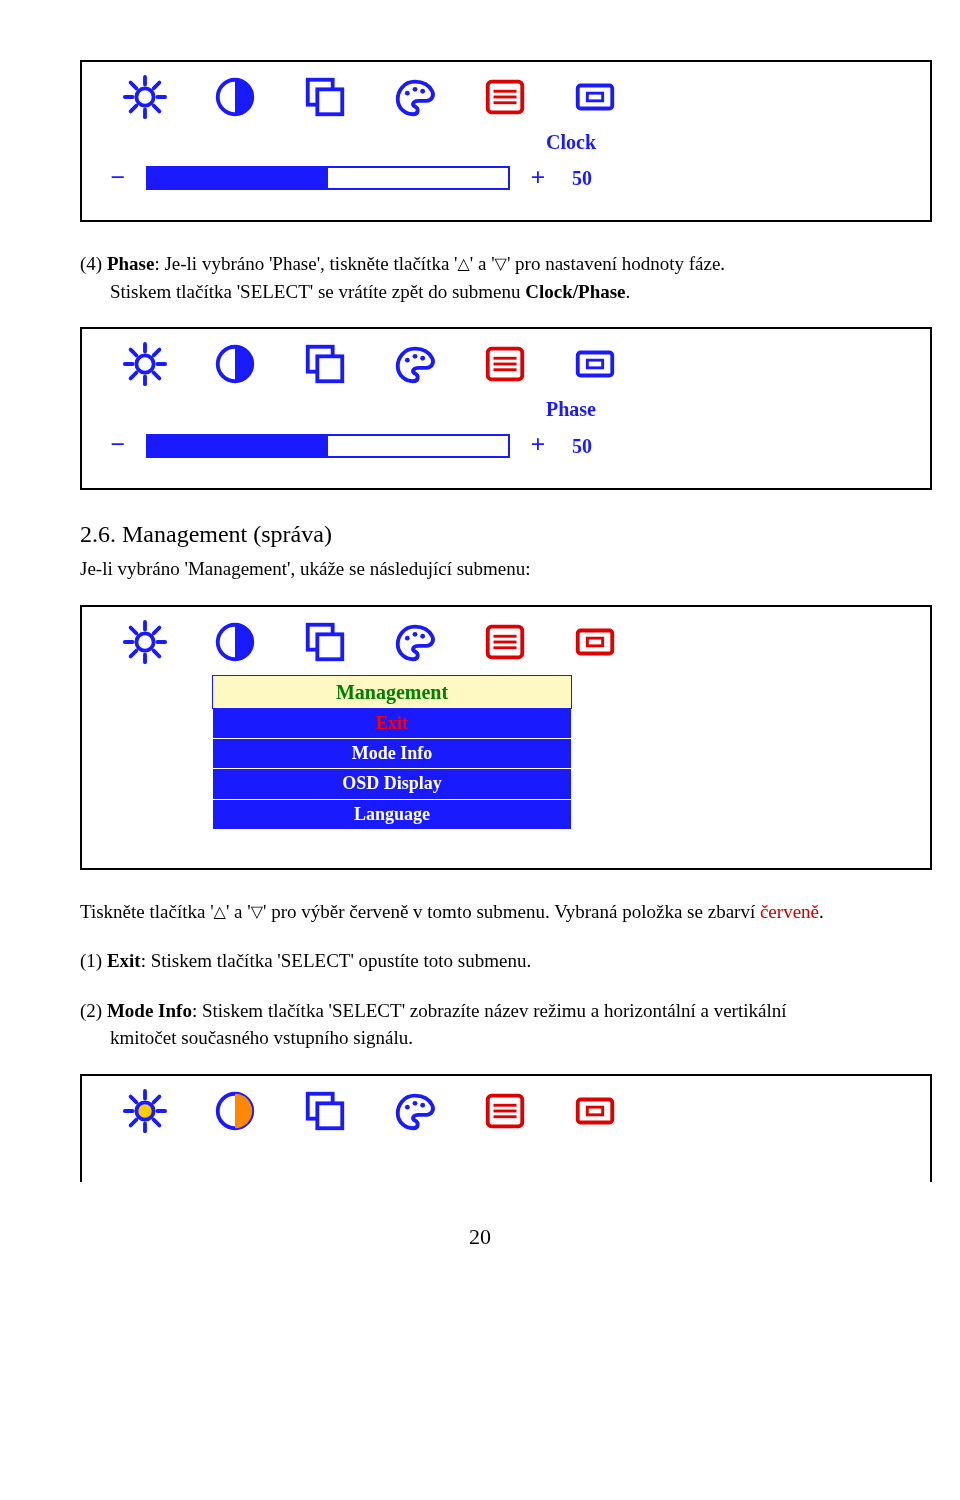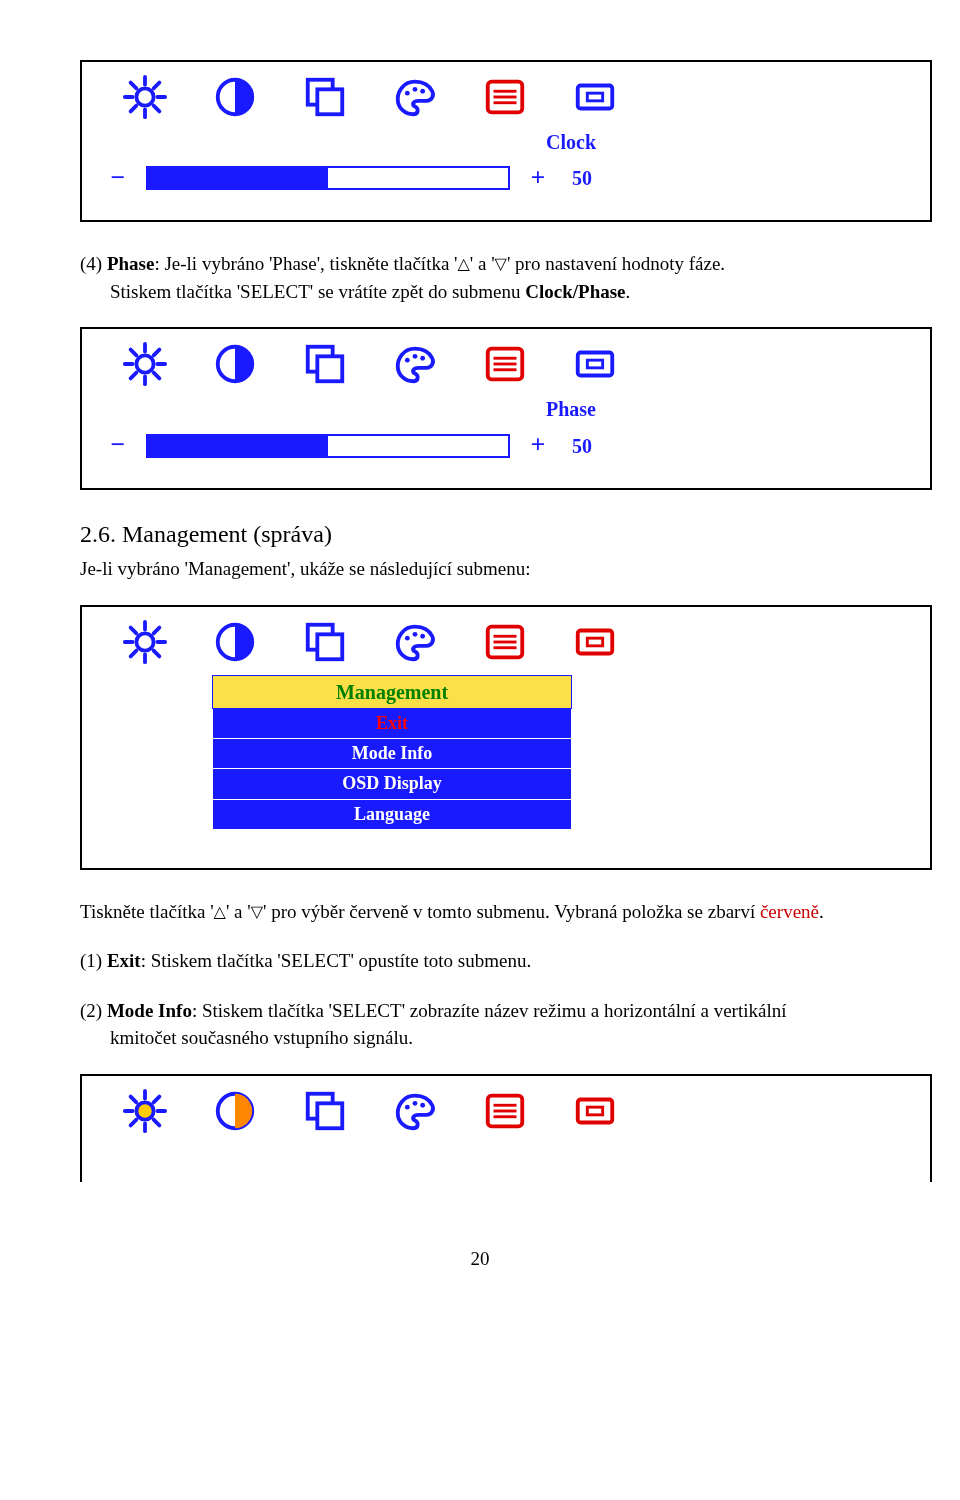--- a/index.html
+++ b/index.html
@@ -96,21 +96,21 @@
       font-size: 24px;
       margin: 0 0 4px 0;
     }
 
     .menu-box {
       width: 360px;
       margin: 10px 0 10px 110px;
     }
 
     .menu-header {
-      background: #fde047;
+      background: #fef9c3;
       border: 1px solid #1a1aff;
       color: #008000;
       font-weight: bold;
       text-align: center;
       font-size: 20px;
       padding: 2px 0;
     }
 
     .menu-row {
       background: #1a1aff;
@@ -126,22 +126,22 @@
     .menu-row.exit {
       color: #ff0000;
     }
 
     .red {
       color: #cc0000;
     }
 
     .pagenum {
       text-align: center;
-      margin-top: 64px;
-      font-size: 19px;
+      margin-top: 40px;
+      font-size: 22px;
     }
 
     .tri {
       font-size: 16px;
       vertical-align: 1px;
     }
   </style>
 </head>
 <body>
 

